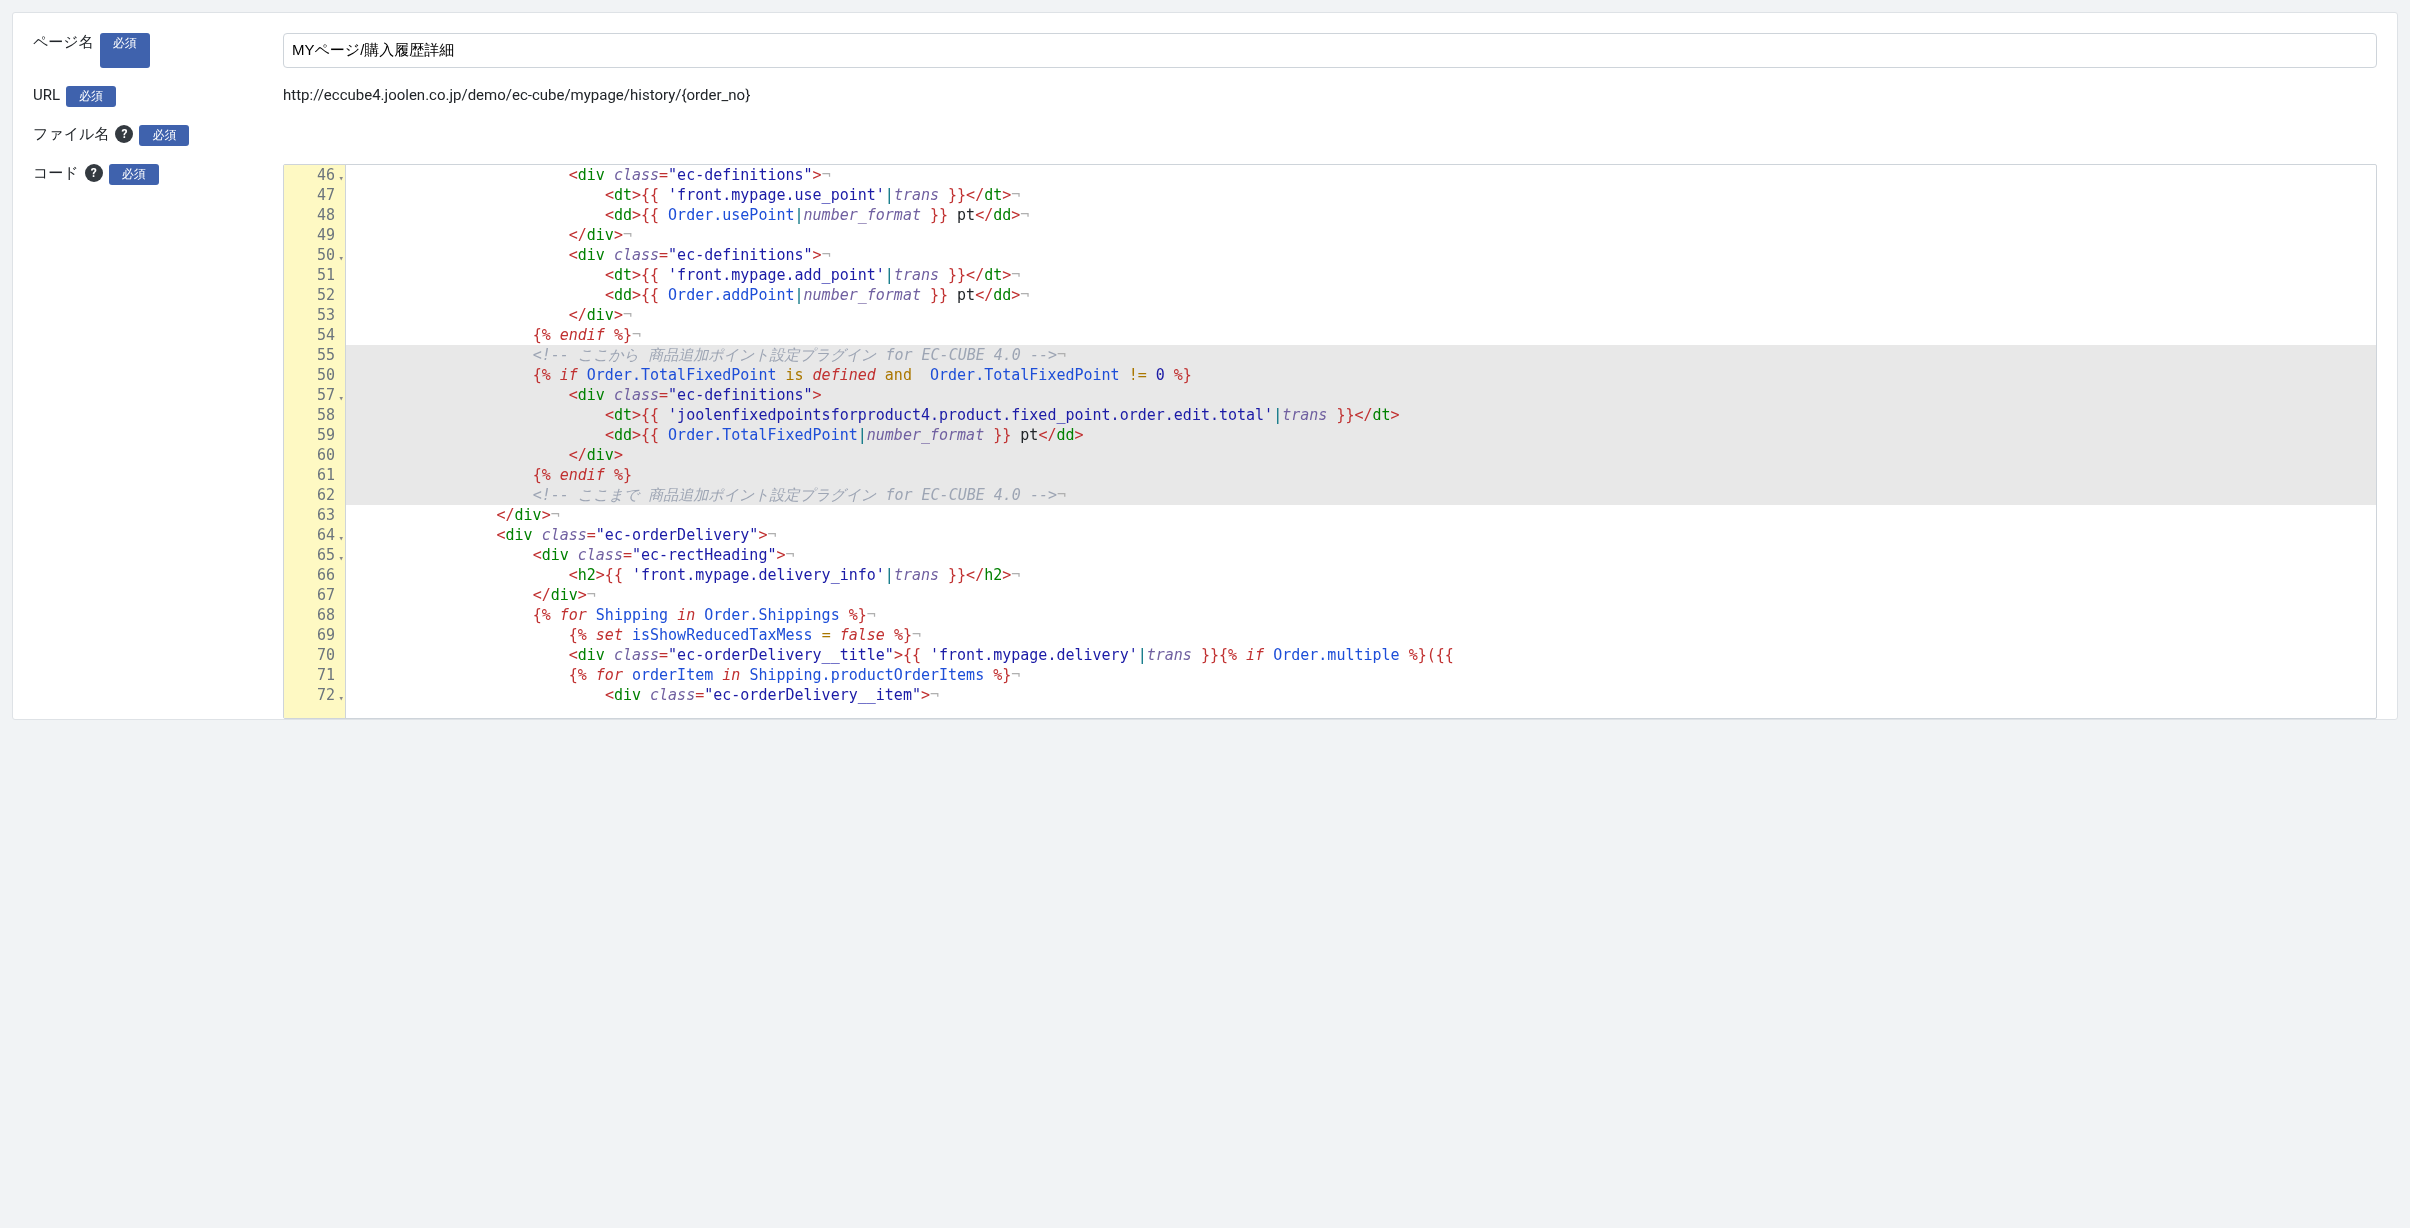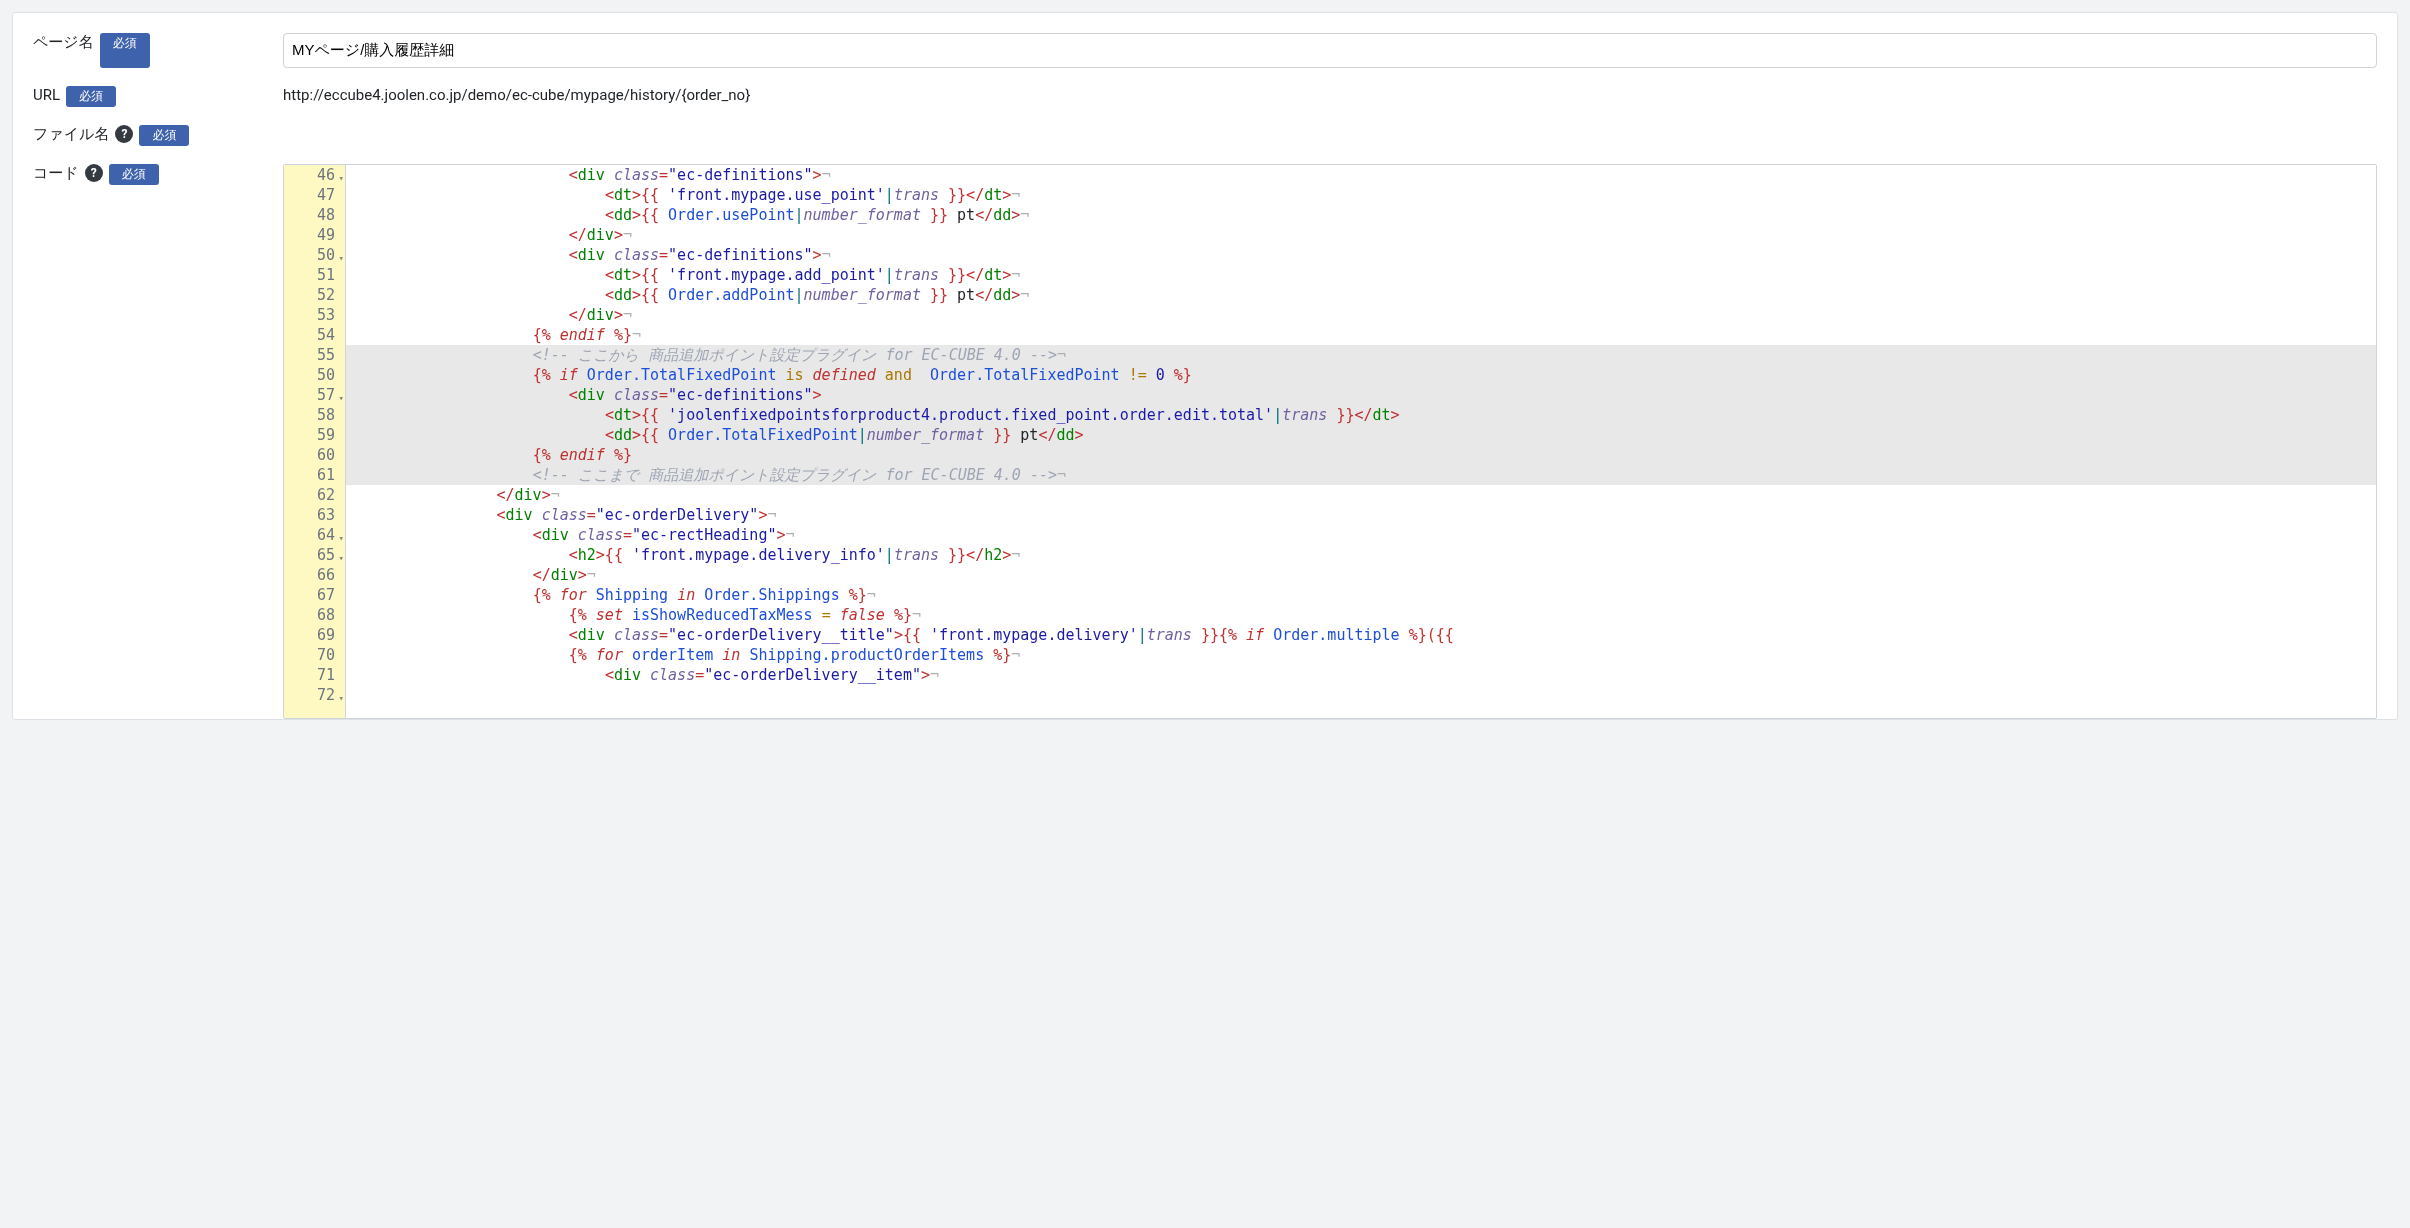--- a/index.html
+++ b/index.html
@@ -114,20 +114,21 @@
               <div class="code-line">                        <span class="t-punc">&lt;</span><span class="t-tag">div </span><span class="t-attr">class</span><span class="t-punc">=</span><span class="t-str">"ec-definitions"</span><span class="t-punc">&gt;</span><span class="nl-mark">¬</span></div>
               <div class="code-line">                            <span class="t-punc">&lt;</span><span class="t-tag">dt</span><span class="t-punc">&gt;{{ </span><span class="t-str">'front.mypage.add_point'</span><span class="t-pipe">|</span><span class="t-filter">trans </span><span class="t-punc">}}&lt;/</span><span class="t-tag">dt</span><span class="t-punc">&gt;</span><span class="nl-mark">¬</span></div>
               <div class="code-line">                            <span class="t-punc">&lt;</span><span class="t-tag">dd</span><span class="t-punc">&gt;{{ </span><span class="t-var">Order.addPoint</span><span class="t-pipe">|</span><span class="t-filter">number_format </span><span class="t-punc">}}</span> pt<span class="t-punc">&lt;/</span><span class="t-tag">dd</span><span class="t-punc">&gt;</span><span class="nl-mark">¬</span></div>
               <div class="code-line">                        <span class="t-punc">&lt;/</span><span class="t-tag">div</span><span class="t-punc">&gt;</span><span class="nl-mark">¬</span></div>
               <div class="code-line">                    <span class="t-punc">{% </span><span class="t-key">endif </span><span class="t-punc">%}</span><span class="nl-mark">¬</span></div>
               <div class="code-line hl">                    <span class="t-cmt">&lt;!-- ここから 商品追加ポイント設定プラグイン for EC-CUBE 4.0 --&gt;</span><span class="nl-mark">¬</span></div>
               <div class="code-line hl">                    <span class="t-punc">{% </span><span class="t-key">if </span><span class="t-var">Order.TotalFixedPoint </span><span class="t-op">is </span><span class="t-key">defined </span><span class="t-op">and </span><span class="t-var"> Order.TotalFixedPoint </span><span class="t-op">!= </span><span class="t-num">0 </span><span class="t-punc">%}</span></div>
               <div class="code-line hl">                        <span class="t-punc">&lt;</span><span class="t-tag">div </span><span class="t-attr">class</span><span class="t-punc">=</span><span class="t-str">"ec-definitions"</span><span class="t-punc">&gt;</span></div>
               <div class="code-line hl">                            <span class="t-punc">&lt;</span><span class="t-tag">dt</span><span class="t-punc">&gt;{{ </span><span class="t-str">'joolenfixedpointsforproduct4.product.fixed_point.order.edit.total'</span><span class="t-pipe">|</span><span class="t-filter">trans </span><span class="t-punc">}}&lt;/</span><span class="t-tag">dt</span><span class="t-punc">&gt;</span></div>
               <div class="code-line hl">                            <span class="t-punc">&lt;</span><span class="t-tag">dd</span><span class="t-punc">&gt;{{ </span><span class="t-var">Order.TotalFixedPoint</span><span class="t-pipe">|</span><span class="t-filter">number_format </span><span class="t-punc">}}</span> pt<span class="t-punc">&lt;/</span><span class="t-tag">dd</span><span class="t-punc">&gt;</span></div>
+              <div class="code-line hl">                        <span class="t-punc">&lt;/</span><span class="t-tag">div</span><span class="t-punc">&gt;</span></div>
               <div class="code-line hl">                    <span class="t-punc">{% </span><span class="t-key">endif </span><span class="t-punc">%}</span></div>
               <div class="code-line hl">                    <span class="t-cmt">&lt;!-- ここまで 商品追加ポイント設定プラグイン for EC-CUBE 4.0 --&gt;</span><span class="nl-mark">¬</span></div>
               <div class="code-line">                <span class="t-punc">&lt;/</span><span class="t-tag">div</span><span class="t-punc">&gt;</span><span class="nl-mark">¬</span></div>
               <div class="code-line">                <span class="t-punc">&lt;</span><span class="t-tag">div </span><span class="t-attr">class</span><span class="t-punc">=</span><span class="t-str">"ec-orderDelivery"</span><span class="t-punc">&gt;</span><span class="nl-mark">¬</span></div>
               <div class="code-line">                    <span class="t-punc">&lt;</span><span class="t-tag">div </span><span class="t-attr">class</span><span class="t-punc">=</span><span class="t-str">"ec-rectHeading"</span><span class="t-punc">&gt;</span><span class="nl-mark">¬</span></div>
               <div class="code-line">                        <span class="t-punc">&lt;</span><span class="t-tag">h2</span><span class="t-punc">&gt;{{ </span><span class="t-str">'front.mypage.delivery_info'</span><span class="t-pipe">|</span><span class="t-filter">trans </span><span class="t-punc">}}&lt;/</span><span class="t-tag">h2</span><span class="t-punc">&gt;</span><span class="nl-mark">¬</span></div>
               <div class="code-line">                    <span class="t-punc">&lt;/</span><span class="t-tag">div</span><span class="t-punc">&gt;</span><span class="nl-mark">¬</span></div>
               <div class="code-line">                    <span class="t-punc">{% </span><span class="t-key">for </span><span class="t-var">Shipping </span><span class="t-key">in </span><span class="t-var">Order.Shippings </span><span class="t-punc">%}</span><span class="nl-mark">¬</span></div>
               <div class="code-line">                        <span class="t-punc">{% </span><span class="t-key">set </span><span class="t-var">isShowReducedTaxMess </span><span class="t-op">= </span><span class="t-key">false </span><span class="t-punc">%}</span><span class="nl-mark">¬</span></div>
               <div class="code-line">                        <span class="t-punc">&lt;</span><span class="t-tag">div </span><span class="t-attr">class</span><span class="t-punc">=</span><span class="t-str">"ec-orderDelivery__title"</span><span class="t-punc">&gt;{{ </span><span class="t-str">'front.mypage.delivery'</span><span class="t-pipe">|</span><span class="t-filter">trans </span><span class="t-punc">}}{% </span><span class="t-key">if </span><span class="t-var">Order.multiple </span><span class="t-punc">%}({{</span></div>

